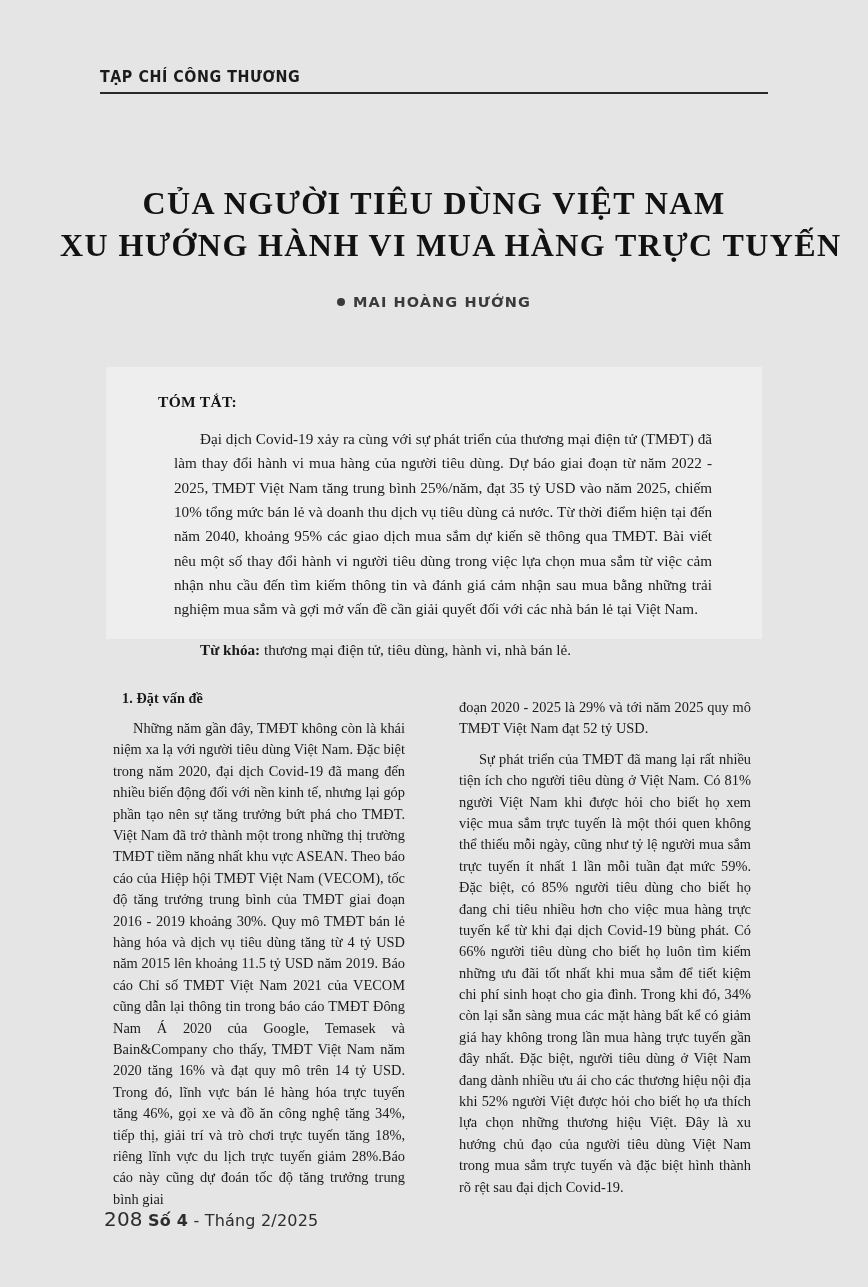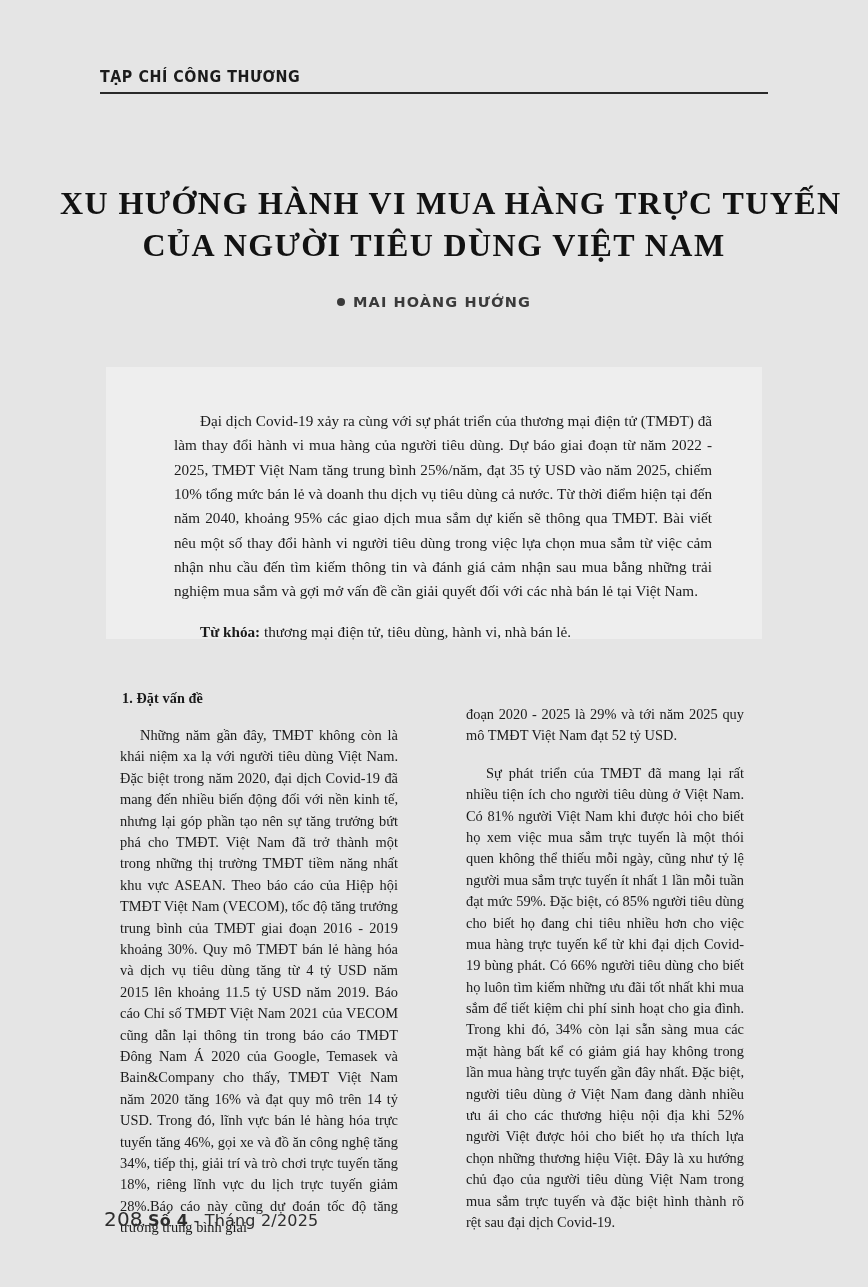--- a/index.html
+++ b/index.html
@@ -145,21 +145,21 @@
     color: #1a1a1a;
   }
   .section-heading {
     font-weight: 700;
     font-size: 14.2px;
     margin: 0 0 1px 0;
     text-indent: 18px;
     letter-spacing: 0.1px;
   }
   .col p {
-    margin: 16px;
+    margin: 9px;
     text-indent: 20px;
     text-align: justify;
   }
   .col p.cont {
     text-indent: 0;
   }
 
   
   .footer {
     position: absolute;
@@ -184,29 +184,30 @@
 <body>
 
 <div class="page">
 
   <div class="masthead">
     <div class="masthead-title">TẠP CHÍ CÔNG THƯƠNG</div>
     <div class="masthead-rule"></div>
   </div>
 
   <h1 class="article-title">
+    <span class="line">CỦA NGƯỜI TIÊU DÙNG VIỆT NAM</span>
     <span class="line">XU HƯỚNG HÀNH VI MUA HÀNG TRỰC TUYẾN</span>
-    <span class="line">CỦA NGƯỜI TIÊU DÙNG VIỆT NAM</span>
   </h1>
 
   <div class="author-row">
     <span class="author-bullet"></span><span>MAI HOÀNG HƯỚNG</span>
   </div>
 
   <div class="abstract-box">
+    <div class="abstract-heading">TÓM TẮT:</div>
     <p class="abstract-body">Đại dịch Covid-19 xảy ra cùng với sự phát triển của thương mại điện tử (TMĐT) đã làm thay đổi hành vi mua hàng của người tiêu dùng. Dự báo giai đoạn từ năm 2022 - 2025, TMĐT Việt Nam tăng trung bình 25%/năm, đạt 35 tỷ USD vào năm 2025, chiếm 10% tổng mức bán lẻ và doanh thu dịch vụ tiêu dùng cả nước. Từ thời điểm hiện tại đến năm 2040, khoảng 95% các giao dịch mua sắm dự kiến sẽ thông qua TMĐT. Bài viết nêu một số thay đổi hành vi người tiêu dùng trong việc lựa chọn mua sắm từ việc cảm nhận nhu cầu đến tìm kiếm thông tin và đánh giá cảm nhận sau mua bằng những trải nghiệm mua sắm và gợi mở vấn đề cần giải quyết đối với các nhà bán lẻ tại Việt Nam.</p>
     <p class="abstract-keywords"><b>Từ khóa:</b><span> thương mại điện tử, tiêu dùng, hành vi, nhà bán lẻ.</span></p>
   </div>
 
   <div class="columns">
 
     <div class="col">
       <div class="section-heading">1. Đặt vấn đề</div>
       <p>Những năm gần đây, TMĐT không còn là khái niệm xa lạ với người tiêu dùng Việt Nam. Đặc biệt trong năm 2020, đại dịch Covid-19 đã mang đến nhiều biến động đối với nền kinh tế, nhưng lại góp phần tạo nên sự tăng trưởng bứt phá cho TMĐT. Việt Nam đã trở thành một trong những thị trường TMĐT tiềm năng nhất khu vực ASEAN. Theo báo cáo của Hiệp hội TMĐT Việt Nam (VECOM), tốc độ tăng trưởng trung bình của TMĐT giai đoạn 2016 - 2019 khoảng 30%. Quy mô TMĐT bán lẻ hàng hóa và dịch vụ tiêu dùng tăng từ 4 tỷ USD năm 2015 lên khoảng 11.5 tỷ USD năm 2019. Báo cáo Chỉ số TMĐT Việt Nam 2021 của VECOM cũng dẫn lại thông tin trong báo cáo TMĐT Đông Nam Á 2020 của Google, Temasek và Bain&amp;Company cho thấy, TMĐT Việt Nam năm 2020 tăng 16% và đạt quy mô trên 14 tỷ USD. Trong đó, lĩnh vực bán lẻ hàng hóa trực tuyến tăng 46%, gọi xe và đồ ăn công nghệ tăng 34%, tiếp thị, giải trí và trò chơi trực tuyến tăng 18%, riêng lĩnh vực du lịch trực tuyến giảm 28%.Báo cáo này cũng dự đoán tốc độ tăng trưởng trung bình giai</p>
     </div>

